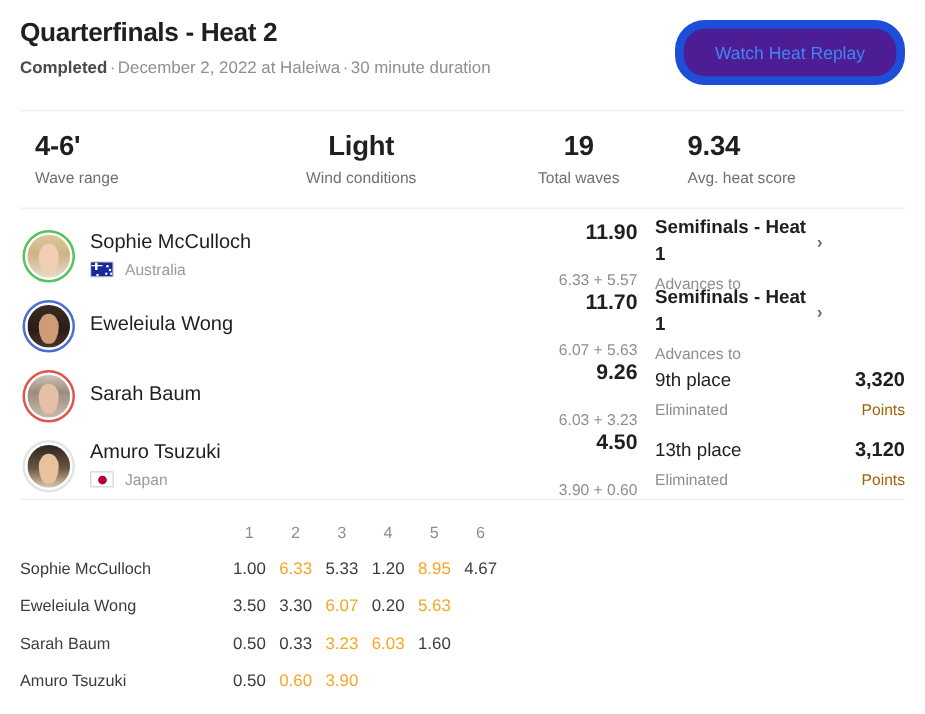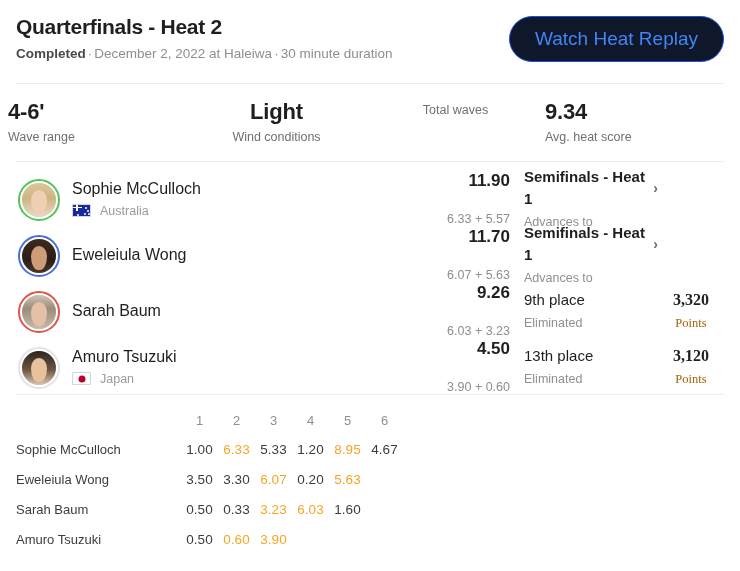--- a/index.html
+++ b/index.html
@@ -18,32 +18,32 @@
   .header-text { flex: 1 1 auto; }
   .heat-title {
     font-size: 21px; font-weight: bold; letter-spacing: -0.3px;
     color: #1f1f1f; line-height: 26px;
   }
   .heat-sub { margin-top: 5px; font-size: 13.5px; line-height: 18px; color: #8e8e93; }
   .heat-sub .status { color: #4a4a4a; font-weight: bold; }
   .heat-sub .dot { padding: 0 2px; }
   .replay-btn {
     flex: 0 0 auto; margin-top: 2px;
-    border: 1px solid #1d4ed8; border-radius: 24px;
-    color: #4285f4; background: #0f172a;
-    font-size: 19px; padding: 11px 25px; cursor: pointer;
+    border: 7px solid #1d4ed8; border-radius: 24px;
+    color: #4285f4; background: #4c1d95;
+    font-size: 14px; padding: 11px 25px; cursor: pointer;
     font-family: "Liberation Sans", sans-serif;
     white-space: nowrap;
   }
 
   .divider { height: 1px; background: #ededf0; margin: 0 16px; }
   .divider.top { margin-top: 20px; }
 
   
-  .stats { display: flex; padding: 14px 16px 16px 8px; }
+  .stats { display: flex; padding: 14px 16px 16px 28px; }
   .stat { flex: 1 1 25%; }
   .stat.c0 { text-align: left; }
   .stat.c1, .stat.c2 { text-align: center; }
   .stat.c3 { text-align: left; }
   .stat-value { font-size: 22px; font-weight: bold; color: #1f1f1f; line-height: 27px; letter-spacing: -0.2px;}
   .stat-label { margin-top: 4px; font-size: 12.5px; color: #6f6f76; line-height: 16px; }
 
   
   .athletes { padding: 8px 16px 0 16px; }
   .athlete-row {
@@ -117,21 +117,21 @@
   .athlete-score { flex: 0 0 auto; text-align: right; width: 120px; }
   .score-total { font-size: 17px; font-weight: bold; color: #1f1f1f; line-height: 22px; }
   .score-parts { margin-top: 19px; font-size: 12.5px; color: #8e8e93; line-height: 16px; }
 
   .athlete-status { flex: 0 0 auto; width: 148px; padding-left: 14px; }
   .status-main { font-size: 15px; font-weight: bold; color: #1f1f1f; line-height: 22px; display: flex; align-items: center; }
   .status-main.plain { font-weight: normal; }
   .chev { margin-left: 4px; color: #6f6f76; font-size: 14px; line-height: 14px; }
   .status-sub { margin-top: 4px; font-size: 12.5px; color: #8e8e93; line-height: 16px; }
 
-  .athlete-points { flex: 0 0 auto; width: 66px; text-align: center; font-family: Liberation Serif, serif; }
+  .athlete-points { flex: 0 0 auto; width: 66px; text-align: right; }
   .points-value { font-size: 16px; font-weight: bold; color: #1f1f1f; line-height: 22px; }
   .points-label { margin-top: 4px; font-size: 12.5px; color: #a16207; line-height: 16px; }
 
   
   .wave-section { padding: 12px 16px 0 16px; }
   .wave-table { width: 100%; border-collapse: collapse; }
   .wave-table th, .wave-table td { padding: 0; }
   .wave-table thead th {
     font-size: 13px; font-weight: normal; color: #8e8e93; height: 27px;
     text-align: center; vertical-align: middle;
@@ -163,20 +163,21 @@
   <div class="stats">
     <div class="stat c0">
       <div class="stat-value">4-6'</div>
       <div class="stat-label">Wave range</div>
     </div>
     <div class="stat c1">
       <div class="stat-value">Light</div>
       <div class="stat-label">Wind conditions</div>
     </div>
     <div class="stat c2">
+      <div class="stat-value">19</div>
       <div class="stat-label">Total waves</div>
     </div>
     <div class="stat c3">
       <div class="stat-value">9.34</div>
       <div class="stat-label">Avg. heat score</div>
     </div>
   </div>
 
   <div class="divider"></div>
 

